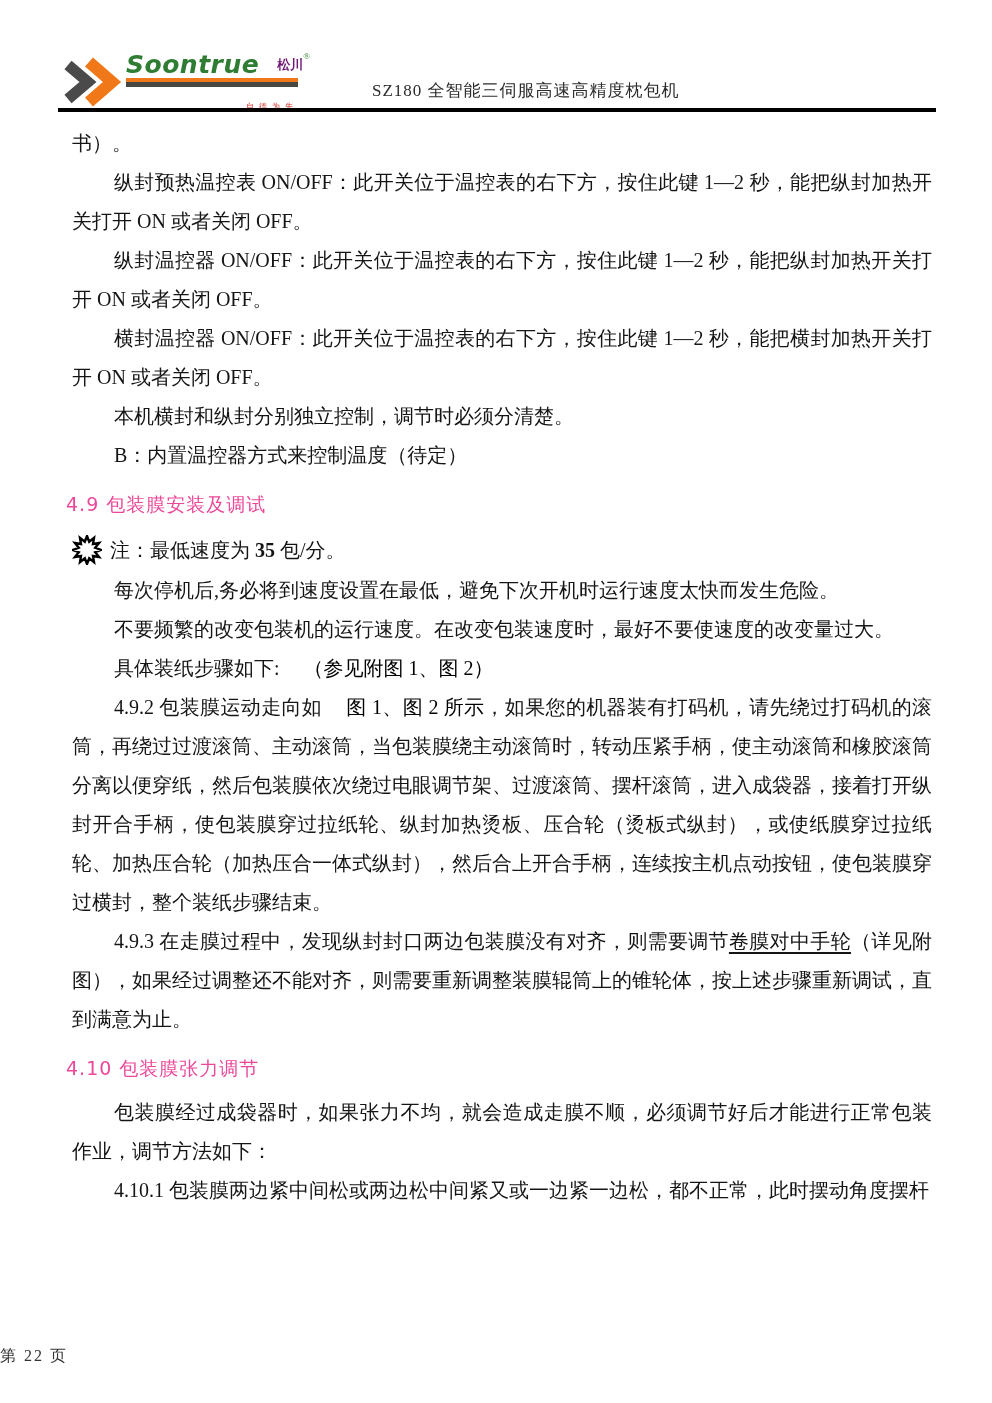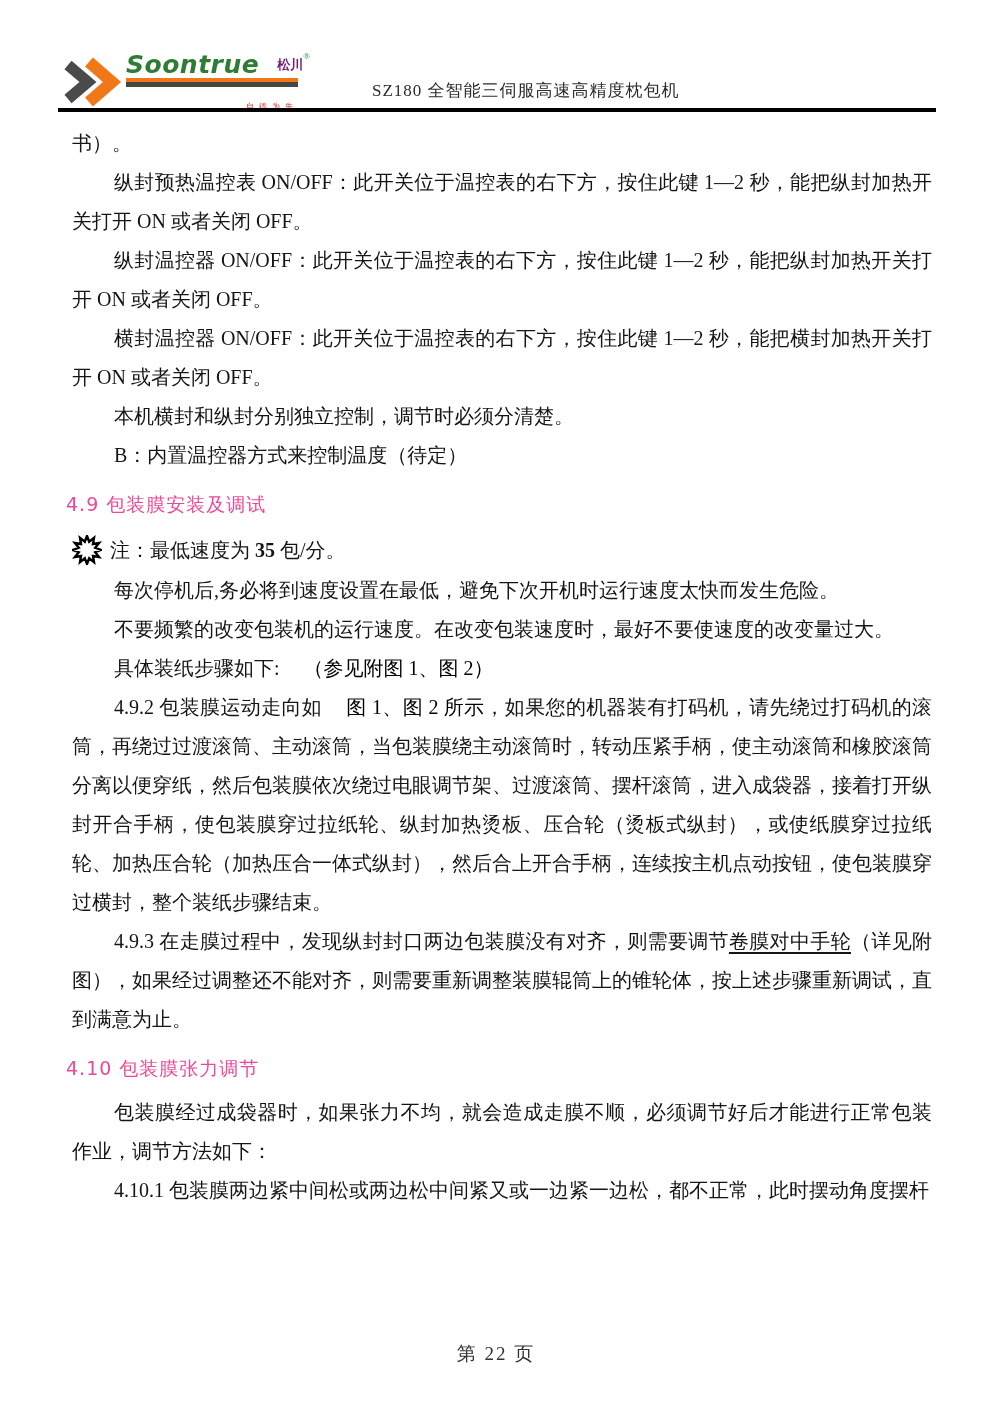--- a/index.html
+++ b/index.html
@@ -65,21 +65,21 @@
     margin: 15px 0 11px -6px; line-height: 28px; letter-spacing: 1px;
   }
 
   .note-line { display: flex; align-items: center; height: 42px; }
   .note-icon { width: 30px; height: 30px; margin-right: 8px; flex: 0 0 auto; }
   .note-text { font-size: 20px; line-height: 39px; color: #151515; }
 
   
   .footer {
     position: absolute; left: 0; right: 0; bottom: 36px;
-    text-align: center; font-size: 19px; color: #333; letter-spacing: 2px;
+    text-align: left; font-size: 16px; color: #333; letter-spacing: 2px;
   }
 </style>
 </head>
 <body>
 
 <div class="page">
 
   <div class="header">
     <div class="logo">
       <svg class="chevrons" width="62" height="52" viewBox="0 0 62 52">

